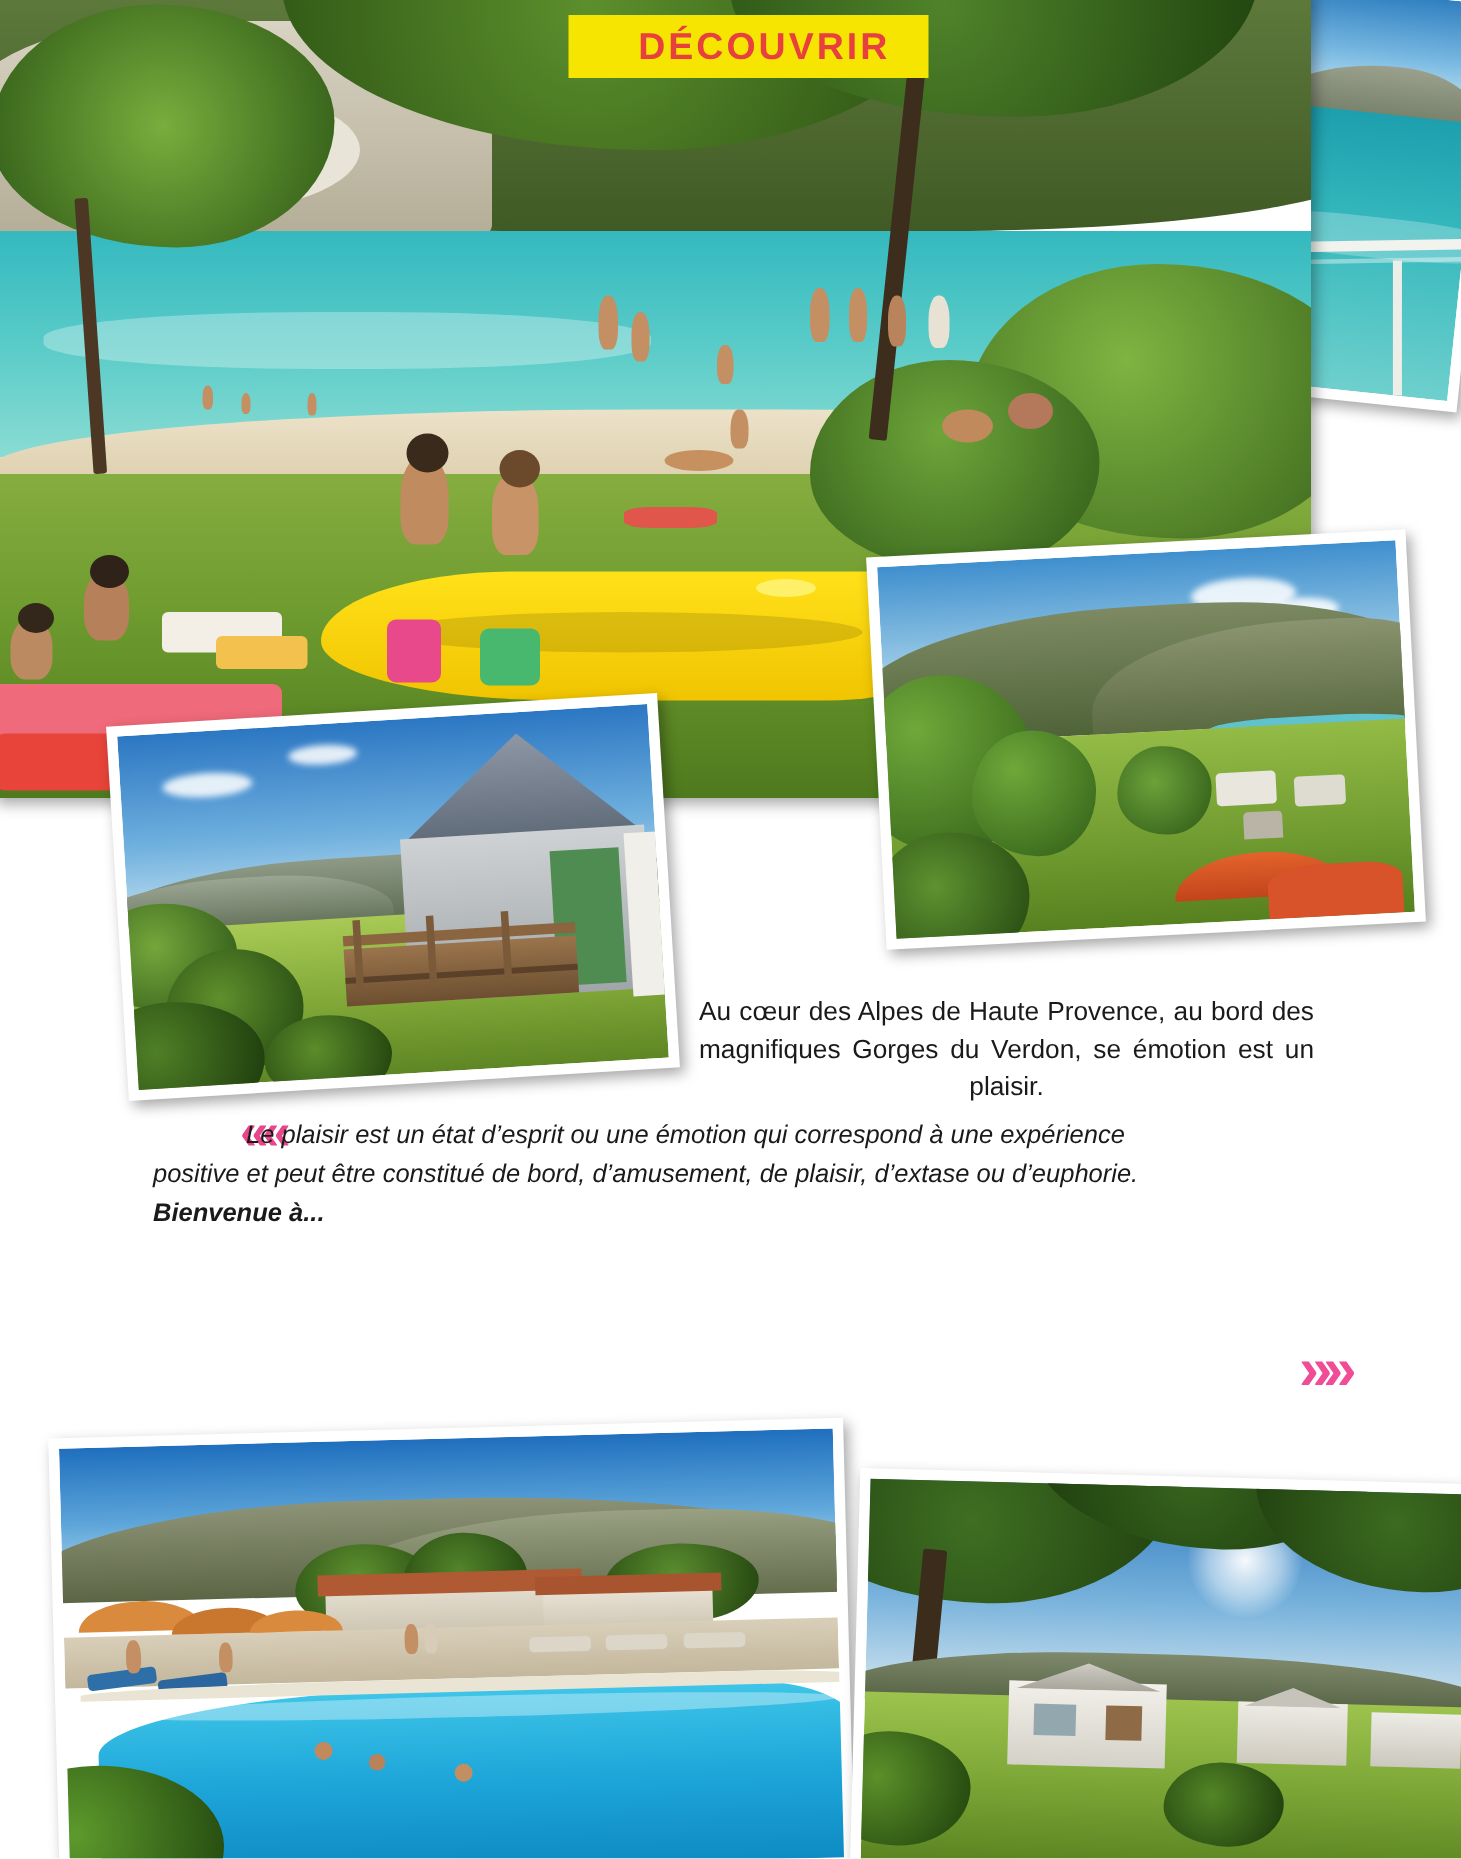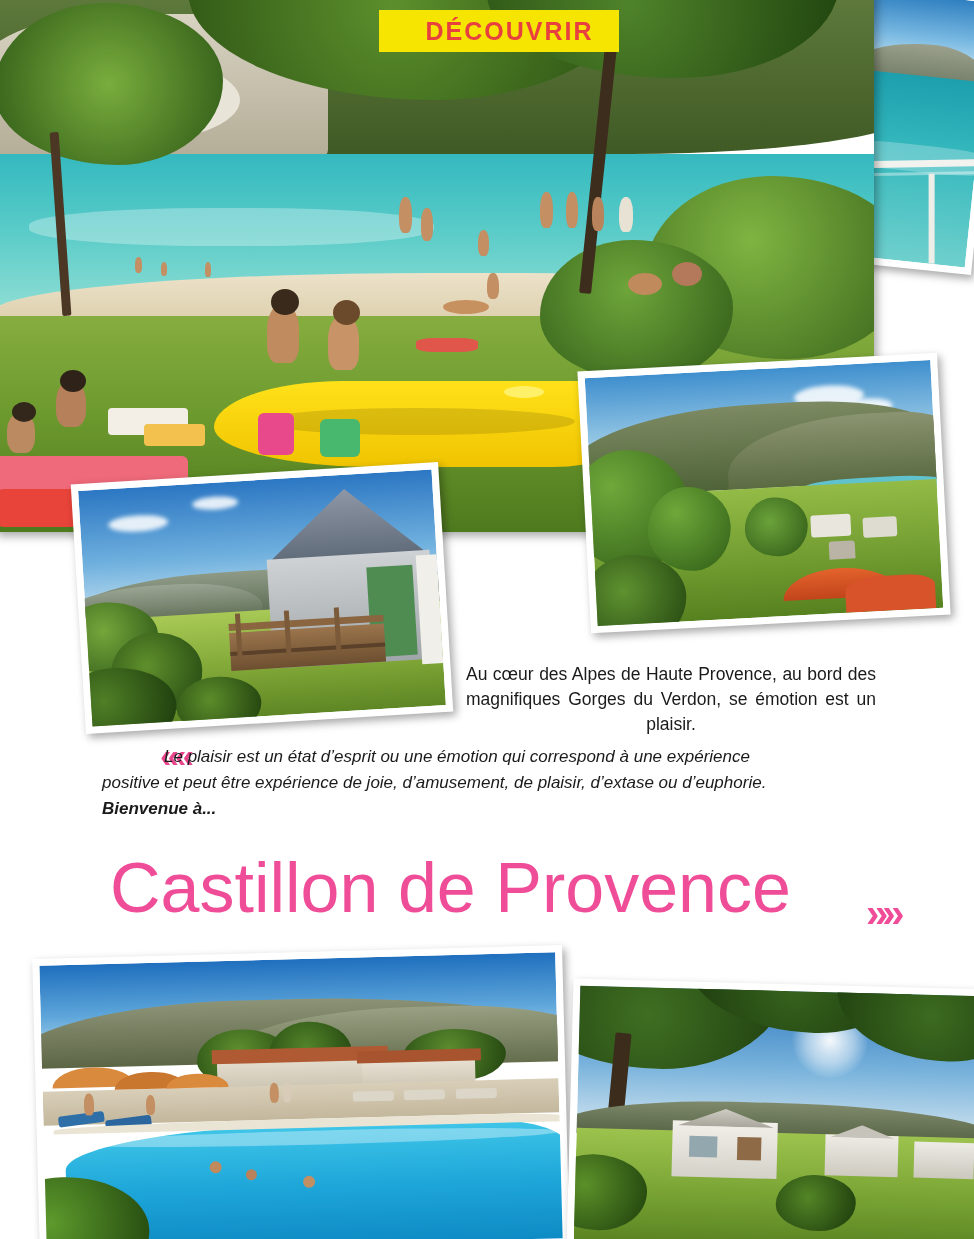--- a/index.html
+++ b/index.html
@@ -313,25 +313,24 @@
       <div class="tree" style="left:-10%; top:76%; width:34%; height:34%; background:radial-gradient(circle at 40% 40%, #4f7f26, #18350a);"></div>
       <div class="tree" style="left:24%; top:82%; width:24%; height:24%; background:radial-gradient(circle at 40% 40%, #5b8c2a, #1d3c0c);"></div>
     </div>
   </div>
 
   <div class="intro">Au cœur des Alpes de Haute Provence, au bord des magnifiques Gorges du Verdon, se émotion est un plaisir.</div>
 
   <div class="quote-mark">««</div>
   <div class="quote-block">
     <span class="quote-line1">Le plaisir est un état d’esprit ou une émotion qui correspond à une expérience</span>
-    <span>positive et peut être expérience de joie, d’amusement, de plaisir, d’extase ou d’euphorie.</span>
+    <span>positive et peut être constitué de bord, d’amusement, de plaisir, d’extase ou d’euphorie.</span>
     <span style="display:block;font-weight:bold;">Bienvenue à...</span>
   </div>
 
-  <div class="title">Castillon de Provence</div>
   <div class="title-arrows">»»</div>
 
   <div class="photo frame" style="left:36px; top:952px; width:530px; height:300px; transform:rotate(-1.5deg);">
     <div class="inner">
       <div class="sky bright" style="height:30%; background:linear-gradient(#1f6fbe 0%, #5ea6da 60%, #a9d2ea 100%);"></div>
       <div class="ridge" style="top:14%; height:22%; background:linear-gradient(#8d9377,#5c6645); border-radius:40% 50% 0 0 / 90% 90% 0 0;"></div>
       <div class="ridge" style="left:34%; right:-10%; top:18%; height:20%; background:linear-gradient(#99a083,#646e4d); border-radius:50% 40% 0 0 / 90% 80% 0 0;"></div>
 
       <div class="tree" style="left:30%; top:24%; width:18%; height:20%; background:radial-gradient(circle at 45% 40%, #5f9130, #23470f);"></div>
       <div class="tree" style="left:44%; top:22%; width:16%; height:22%; background:radial-gradient(circle at 45% 40%, #53842a, #1c3d0c);"></div>

